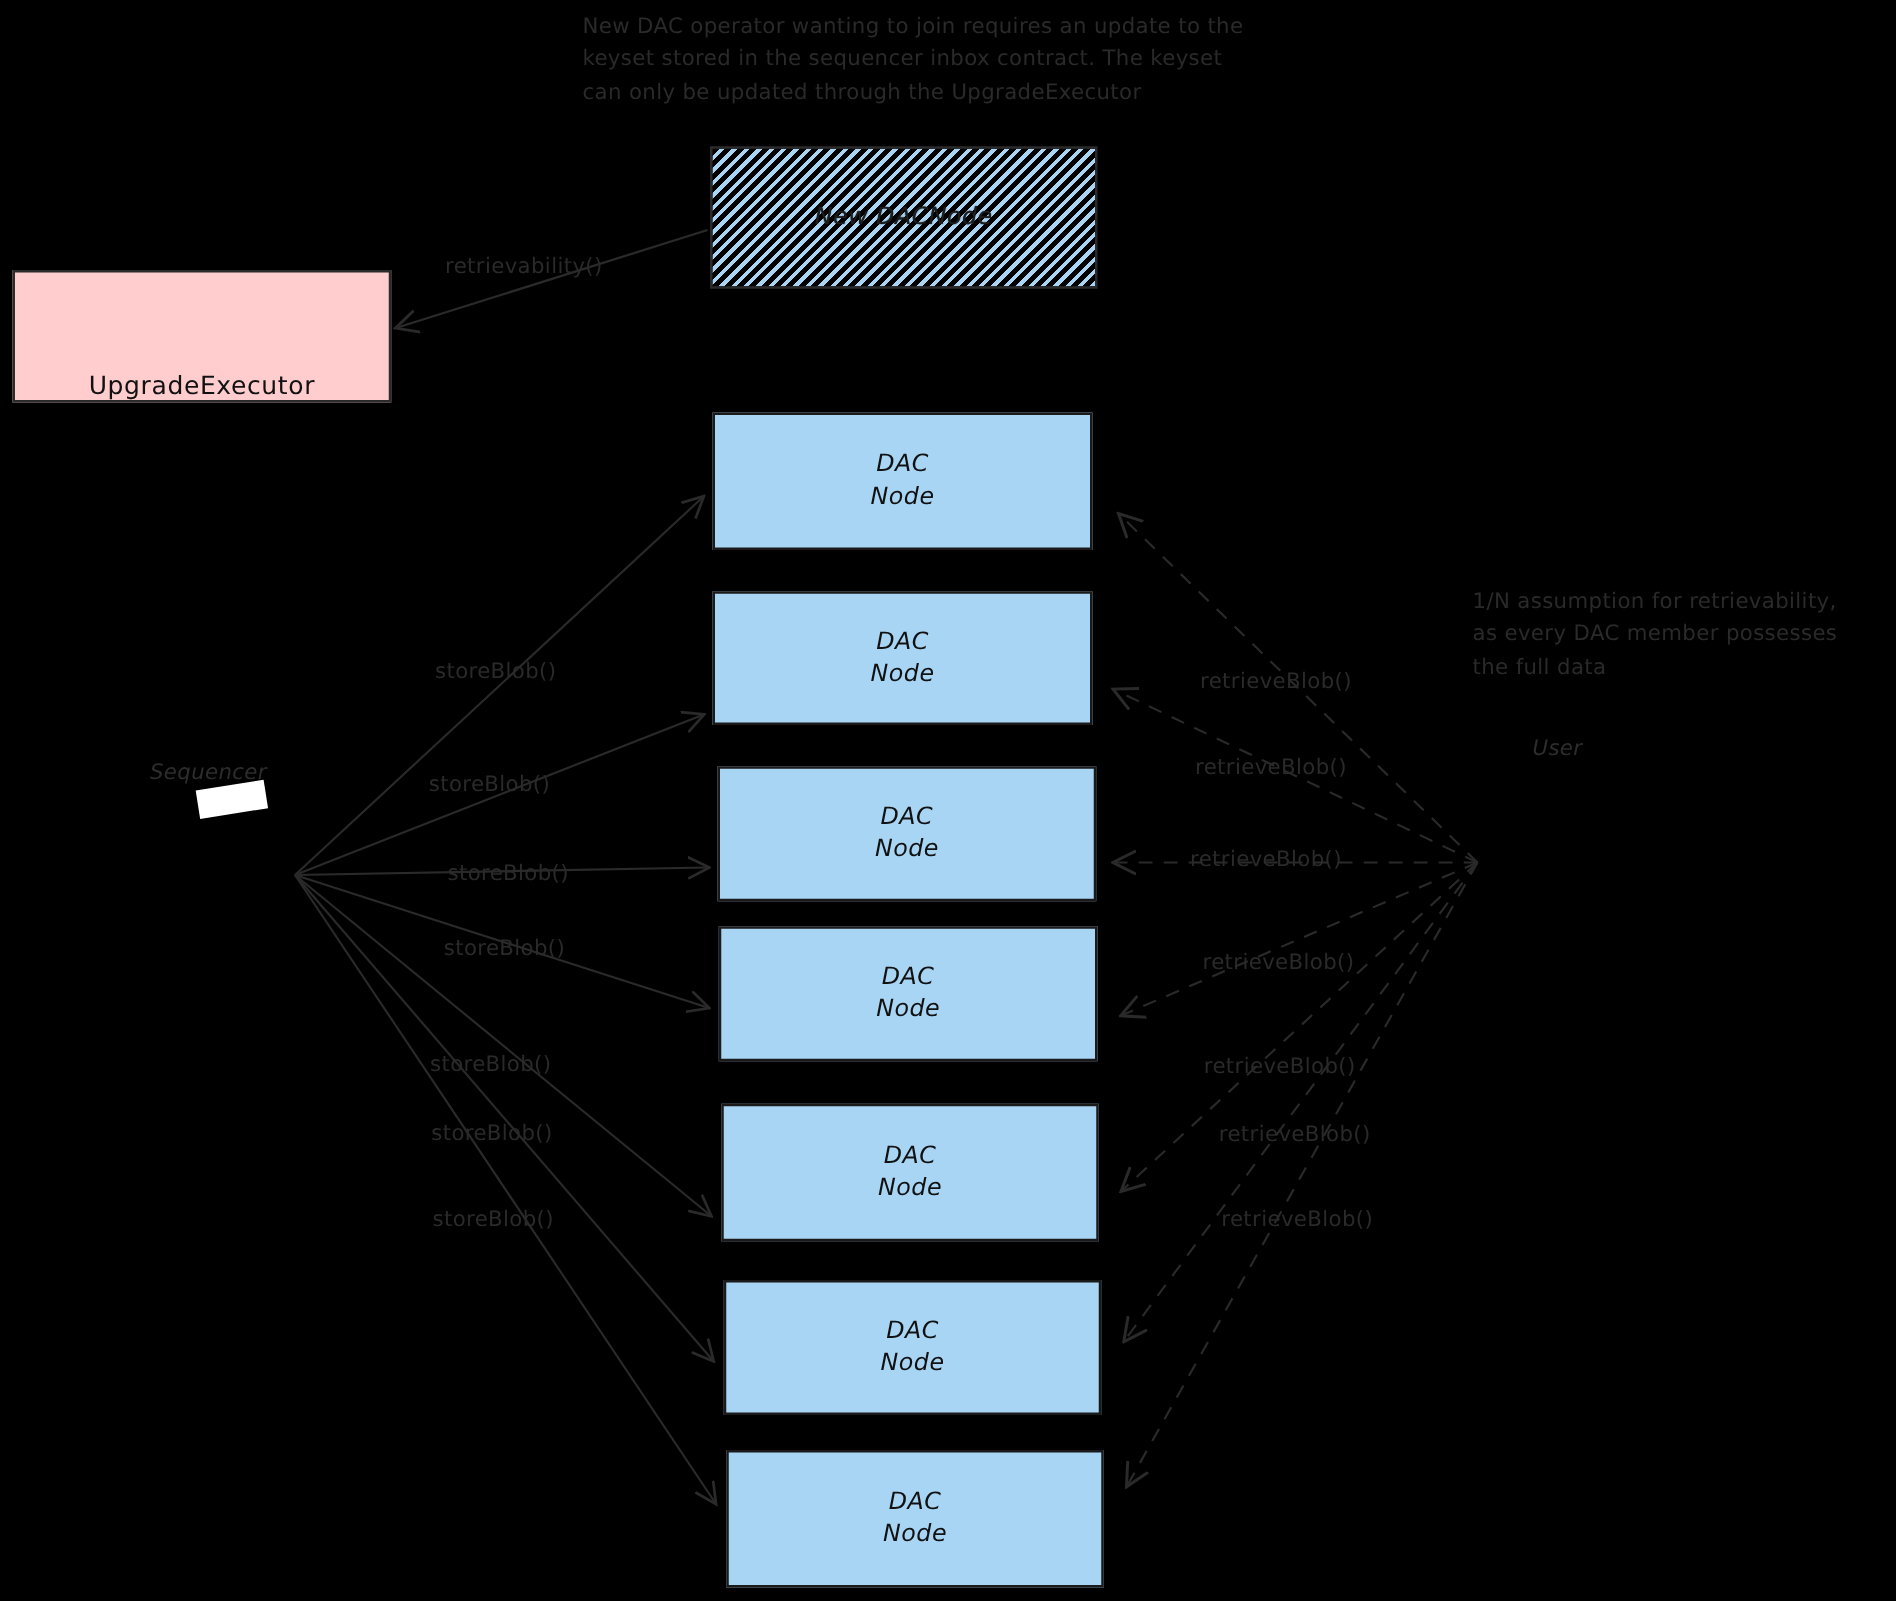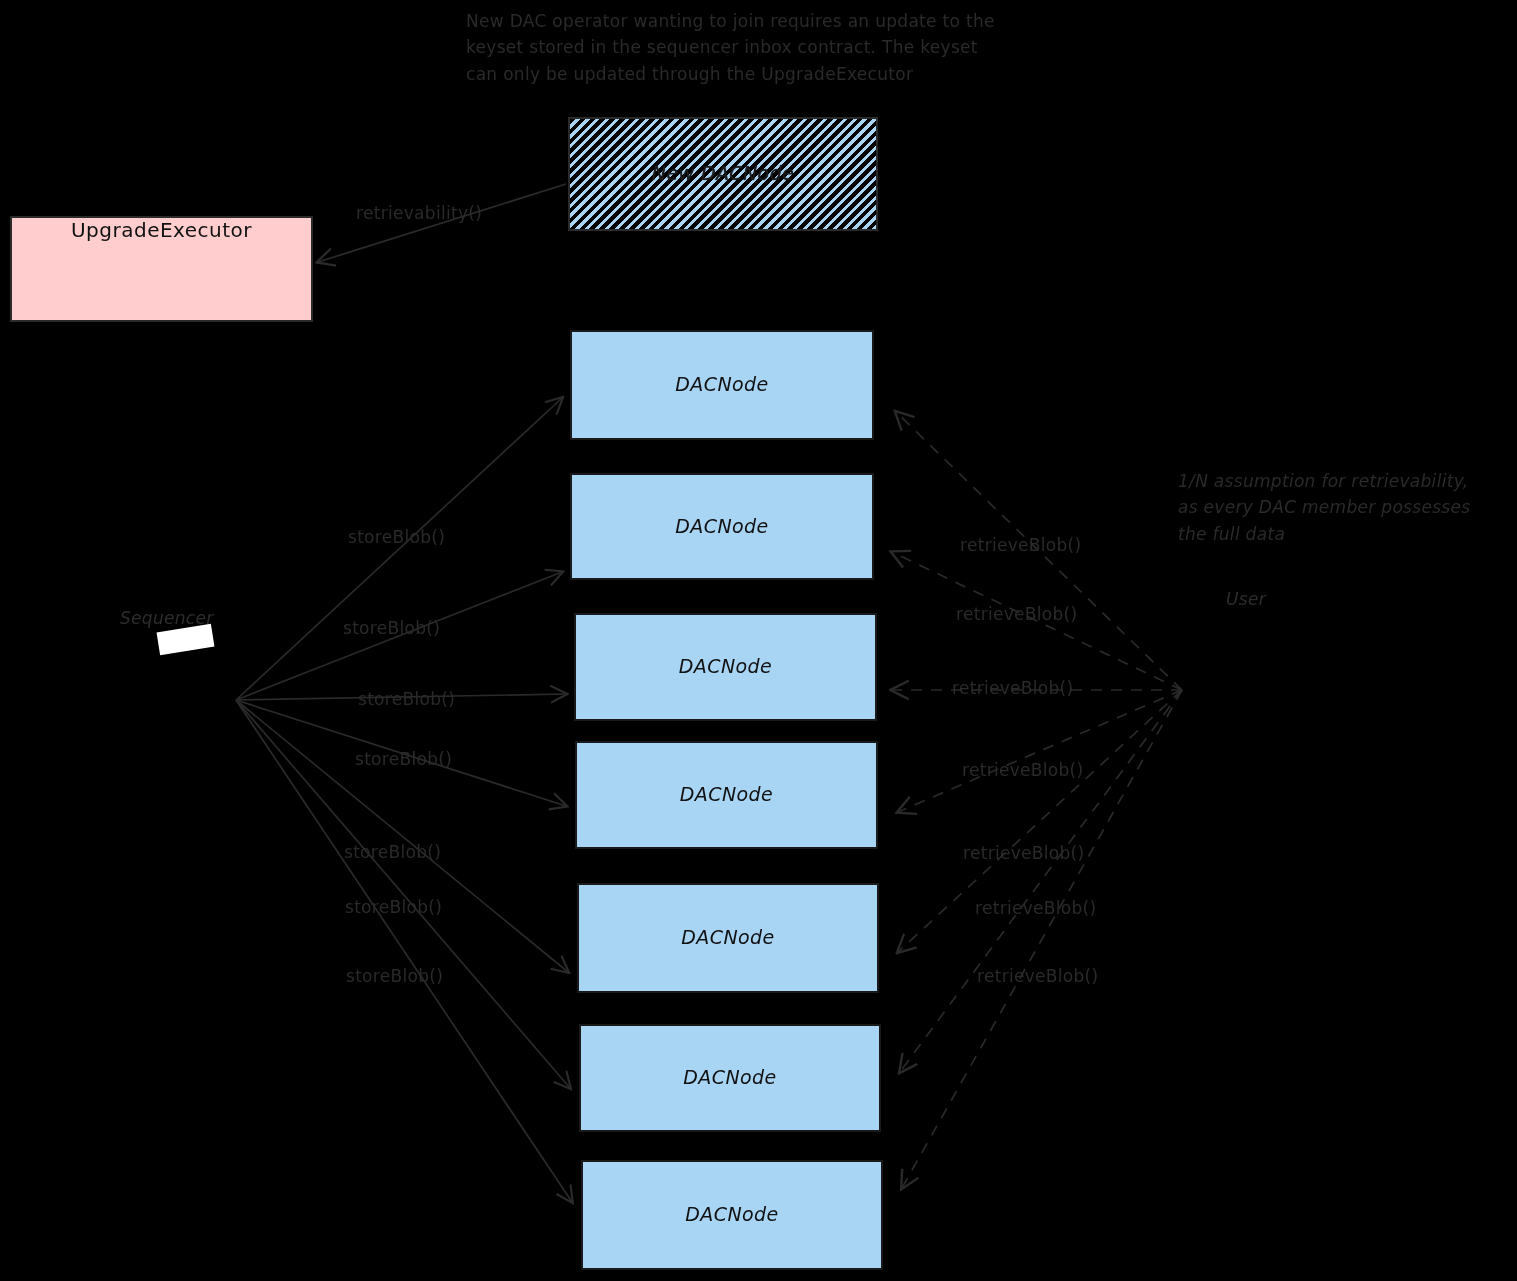--- a/index.html
+++ b/index.html
@@ -22,37 +22,37 @@
     width: 1517px;
     height: 1281px;
     pointer-events: none;
   }
   .node-box {
     position: absolute;
     background: #a9d5f5;
     border: 2px solid #1a1a1a;
     box-sizing: border-box;
     display: flex;
-    flex-direction: row;
+    flex-direction: column;
     align-items: center;
     justify-content: center;
     color: #111111;
     font-size: 19px;
     line-height: 1.35;
     font-style: italic;
     letter-spacing: 0.4px;
   }
   .node-box .ln { display: block; }
   .pink-box {
     position: absolute;
     background: #ffcdcd;
     border: 2px solid #2b2b2b;
     box-sizing: border-box;
     display: flex;
-    align-items: flex-start;
+    align-items: flex-end;
     justify-content: center;
     color: #111111;
     font-size: 20px;
     letter-spacing: 0.5px;
   }
   .hatch-box {
     position: absolute;
     box-sizing: border-box;
     border: 2px solid #2b2b2b;
     background:
@@ -191,21 +191,21 @@
 
   <div class="node-box" style="left:581px; top:1160px; width:302px; height:110px;">
     <span class="ln">DAC</span>
     <span class="ln">Node</span>
   </div>
 
   <div class="actor-label" style="left:120px; top:608px;">Sequencer</div>
   <div class="seq-glyph" style="left:158px; top:628px; width:55px; height:23px;"></div>
 
 
-  <div class="note" style="left:1178px; top:468px; width:330px;font-style:italic;">1/N assumption for retrievability,
+  <div class="note" style="left:1178px; top:468px; width:330px;">1/N assumption for retrievability,
 as every DAC member possesses
 the full data</div>
   <div class="actor-label" style="left:1226px; top:589px;">User</div>
 
   <div class="edge-label" style="left:348px; top:527px;">storeBlob()</div>
   <div class="edge-label" style="left:343px; top:618px;">storeBlob()</div>
   <div class="edge-label" style="left:358px; top:689px;">storeBlob()</div>
   <div class="edge-label" style="left:355px; top:749px;">storeBlob()</div>
   <div class="edge-label" style="left:344px; top:842px;">storeBlob()</div>
   <div class="edge-label" style="left:345px; top:897px;">storeBlob()</div>

